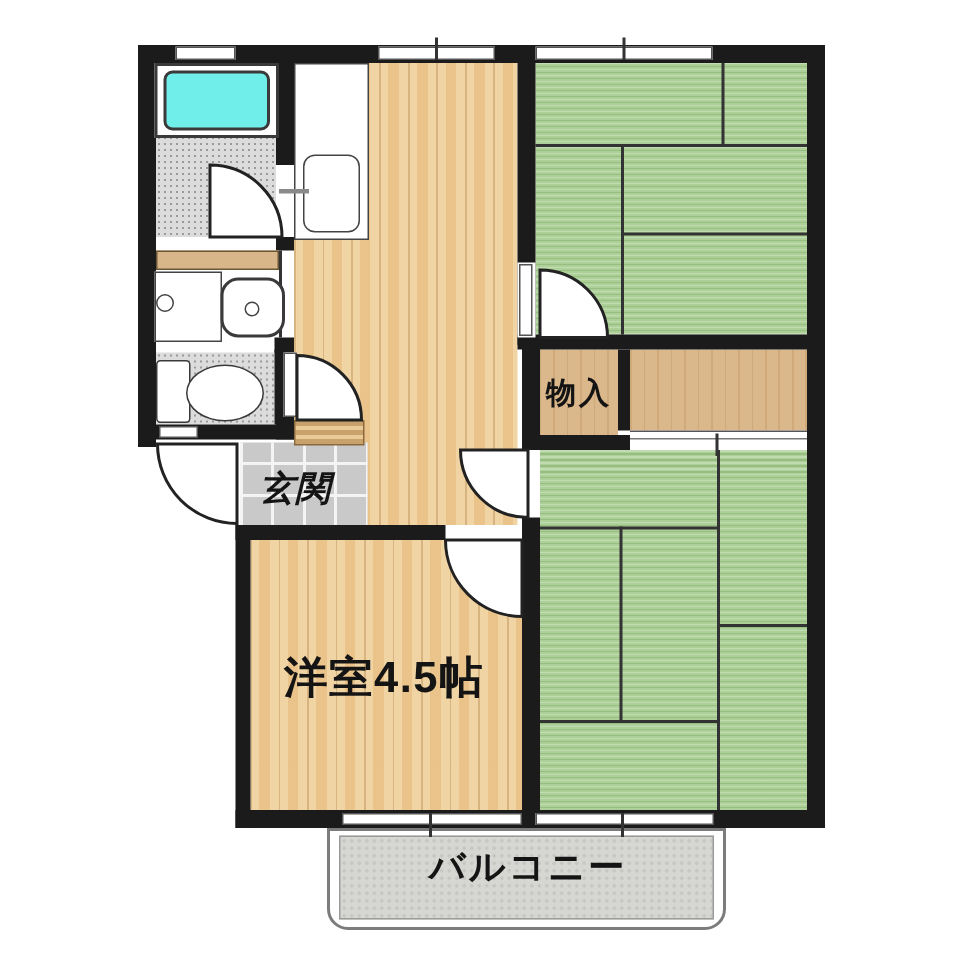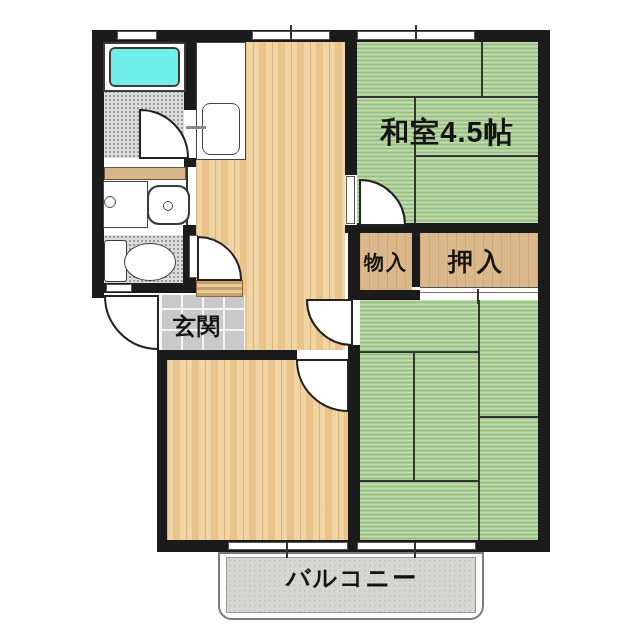--- a/index.html
+++ b/index.html
@@ -126,19 +126,18 @@
 
   <svg class="overlay" width="640" height="640" viewBox="0 0 640 640">
     <path d="M140,158 L140,110 A48,48 0 0 1 188,158 Z" fill="#ffffff" stroke="#222" stroke-width="2"></path>
     <path d="M198,280 L198,237 A43,43 0 0 1 241,280 Z" fill="#ffffff" stroke="#222" stroke-width="2"></path>
     <path d="M158,296 L105,296 A53,53 0 0 0 158,349 Z" fill="#ffffff" stroke="#222" stroke-width="2"></path>
     <path d="M360,225 L360,180 A45,45 0 0 1 405,225 Z" fill="#ffffff" stroke="#222" stroke-width="2"></path>
     <path d="M352,300 L307,300 A45,45 0 0 0 352,345 Z" fill="#ffffff" stroke="#222" stroke-width="2"></path>
     <path d="M348,360 L297,360 A51,51 0 0 0 348,411 Z" fill="#ffffff" stroke="#222" stroke-width="2"></path>
   </svg>
 
-  <div class="label" style="left:447px;top:133px;font-size:29px;">和室4.5帖</div>
   <div class="label" style="left:386px;top:262px;font-size:20px;letter-spacing:2px;">物入</div>
-  <div class="label" style="left:477px;top:261px;font-size:25px;letter-spacing:4px;">押入</div>
-  <div class="label" style="left:197px;top:326px;font-size:23px;">玄関</div>
+  <div class="label" style="left:197px;top:326px;font-size:23px;font-style:italic;">玄関</div>
+  <div class="label" style="left:256px;top:452px;font-size:29px;">洋室4.5帖</div>
   <div class="label" style="left:352px;top:578px;font-size:24px;letter-spacing:2px;text-align:right;">バルコニー</div>
 
 </div>
 
 </body></html>

